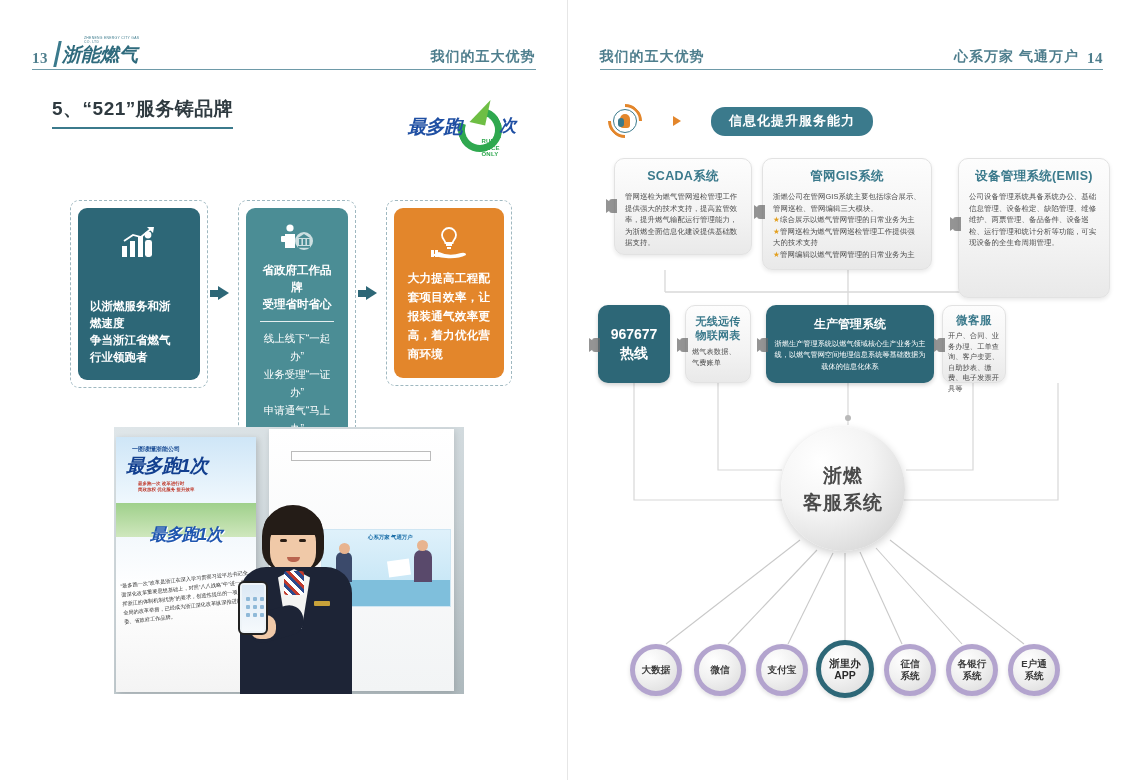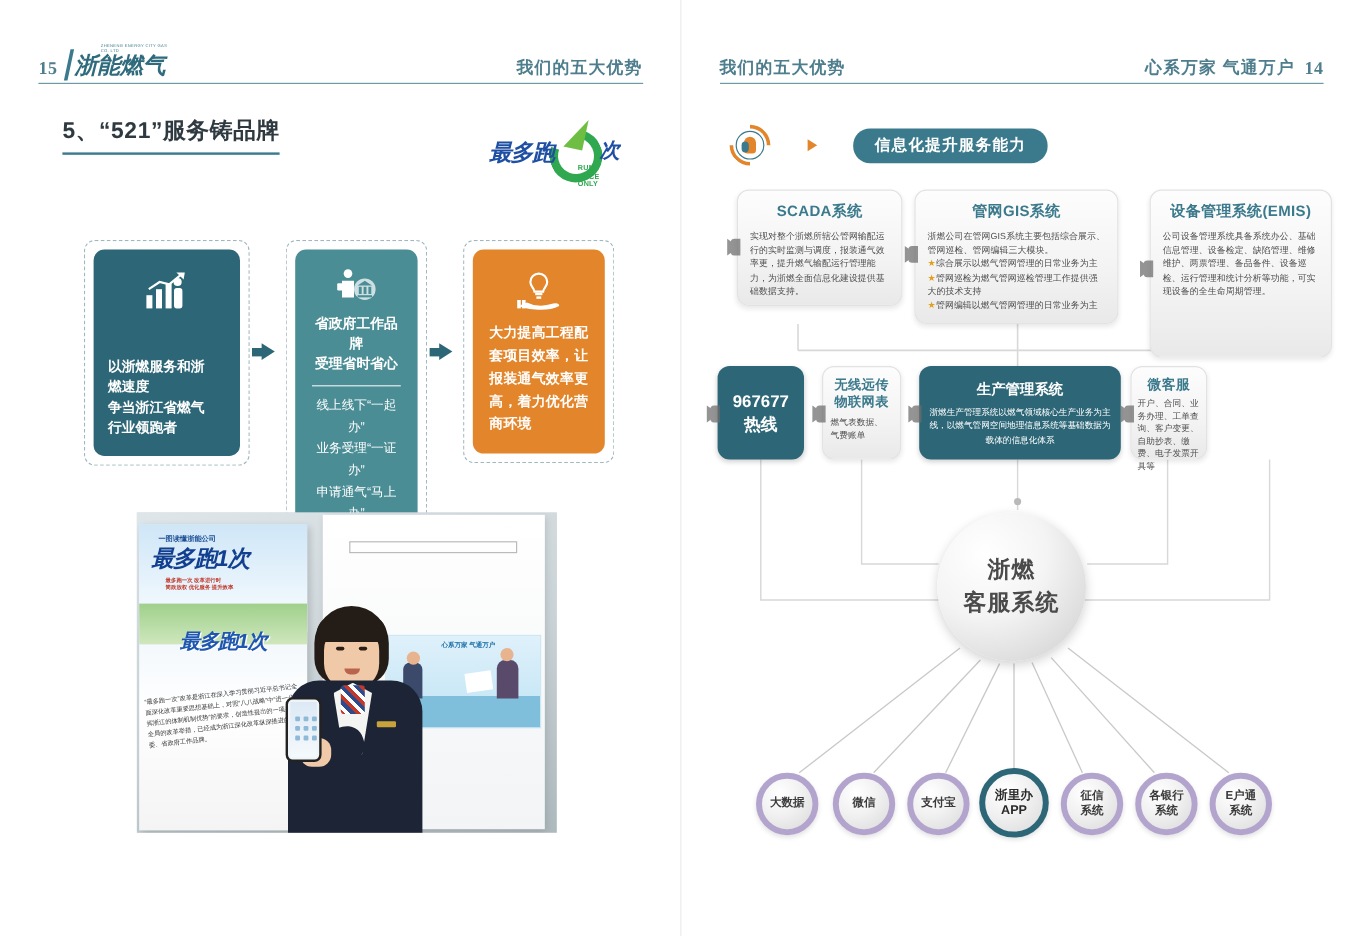--- a/index.html
+++ b/index.html
@@ -256,21 +256,21 @@
 </style>
 </head>
 <body>
 
 <div class="spread">
 
   <div class="page left">
 
     <div class="hdr">
       <div class="hdr-left">
-        <div class="pg-num">15</div>
+        <div class="pg-num">13</div>
         <div class="logo-mark">
           <div class="bar"></div>
           <div class="logo-en">ZHENENG ENERGY CITY GAS CO. LTD</div>
           <div class="logo-cn">浙能燃气</div>
         </div>
       </div>
       <div class="hdr-title">我们的五大优势</div>
     </div>
 
     <div class="sec-title">5、“521”服务铸品牌</div>
@@ -475,21 +475,21 @@
         <div class="fing"></div>
           <div class="fing2"></div>
       </div>
       <div class="pill-arrow"></div>
       <div class="pill">信息化提升服务能力</div>
     </div>
 
     <div class="wbox" style="left:614px;top:158px;width:138px;height:97px;pointer-events:auto">
       <div class="nub"></div>
       <h4>SCADA系统</h4>
-      <p>实现对整个浙燃所辖公管网输配运行的实时监测与调度，报装通气效率更，提升燃气输配运行管理能力，为浙燃全面信息化建设提供基础数据支持。</p>
+      <p>管网巡检为燃气管网巡检管理工作提供强大的技术支持，提高监管效率，提升燃气输配运行管理能力，为浙燃全面信息化建设提供基础数据支持。</p>
     </div>
 
     <div class="wbox" style="left:762px;top:158px;width:170px;height:112px;pointer-events:auto">
       <div class="nub"></div>
       <h4>管网GIS系统</h4>
       <p>浙燃公司在管网GIS系统主要包括综合展示、管网巡检、管网编辑三大模块。</p>
       <p class="star"><span class="star-b">★</span><span>综合展示以燃气管网管理的日常业务为主</span></p>
       <p class="star"><span class="star-b">★</span><span>管网巡检为燃气管网巡检管理工作提供强大的技术支持</span></p>
       <p class="star"><span class="star-b">★</span><span>管网编辑以燃气管网管理的日常业务为主</span></p>
     </div>

